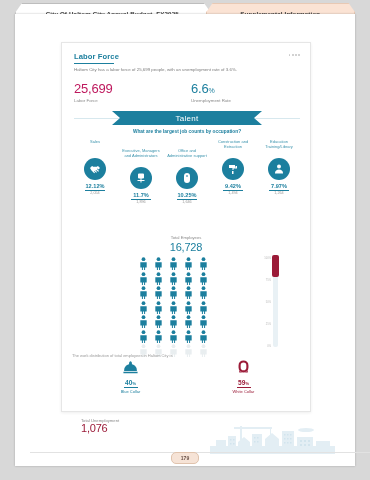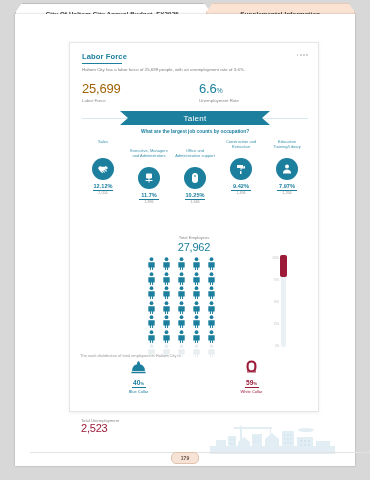--- a/index.html
+++ b/index.html
@@ -27,39 +27,39 @@
   .rib-left{
     width:196px;background:#ffffff;border:0.7px solid #bdbdbd;
     clip-path:polygon(0 50%,7px 0,189px 0,196px 50%,189px 100%,7px 100%);
   }
   .rib-right{
     width:150px;margin-left:-4px;background:#fbe3d4;border:0.7px solid #e8c9b4;
     clip-path:polygon(0 50%,7px 0,143px 0,150px 50%,143px 100%,7px 100%);
   }
   
   .card{
-    position:absolute;left:54px;top:28px;width:248px;height:368px;
+    position:absolute;left:46px;top:28px;width:248px;height:368px;
     background:#ffffff;border:0.7px solid #e6e6e6;
     box-shadow:0 1px 3px rgba(0,0,0,.07);
   }
   .sec-title{
     position:absolute;left:12px;top:9px;
     font-size:7.6px;font-weight:bold;color:#1c7f9e;letter-spacing:.1px;
   }
   .title-rule{position:absolute;left:12px;top:20px;width:40px;height:0.8px;background:#1c7f9e;}
   .dots{position:absolute;right:10px;top:11px;display:flex;gap:1.6px;}
   .dots i{width:1.6px;height:1.6px;background:#c9c9c9;border-radius:50%;display:block;}
   .blurb{
     position:absolute;left:12px;top:24px;width:226px;
     font-size:4.4px;color:#7d7d7d;line-height:1.35;
   }
   .kpis{position:absolute;left:12px;top:38px;width:226px;display:flex;}
   .kpi{width:95px;}
   .kpi.two{margin-left:22px;}
-  .kpi-val{font-size:13px;color:#a16207;letter-spacing:-.2px;}
+  .kpi-val{font-size:13px;color:#be185d;letter-spacing:-.2px;}
   .kpi-val .pct{font-size:7px;}
   .kpi-lab{margin-top:2px;font-size:4.4px;color:#8a8a8a;}
   .kpi2 .kpi-val{color:#1c7f9e;}
   
   .banner-wrap{position:absolute;left:12px;top:68px;width:226px;height:20px;}
   .banner-line{position:absolute;top:7px;left:0;width:226px;height:0.8px;background:#d7e8ee;}
   .banner{
     position:absolute;left:38px;top:0;width:150px;height:14px;background:#1c7f9e;
     clip-path:polygon(0 0,150px 0,142px 50%,150px 100%,0 100%,8px 50%);
     display:flex;align-items:center;justify-content:center;
@@ -244,21 +244,21 @@
             </svg>
         </div>
         <div class="occ-pct">7.97%</div>
         <div class="occ-rule"></div>
         <div class="occ-cnt">1,264</div>
       </div>
 
     </div>
 
     <div class="tot-lab">Total Employees</div>
-    <div class="tot-val">27,962</div>
+    <div class="tot-val">16,728</div>
 
     <div class="picto">
         <span>
           <svg viewBox="0 0 12 18">
             <circle cx="6" cy="3" r="2.6" fill="#1c7f9e"></circle>
             <path d="M1.6 7.2h8.8v7.2H8.2V18H6.8v-3.6H5.2V18H3.8v-3.6H1.6z" fill="#1c7f9e"></path>
           </svg>
         </span>
         <span>
           <svg viewBox="0 0 12 18">
@@ -498,21 +498,21 @@
         <div class="collar-pct"><span>59</span><span class="s">%</span></div>
         <div class="collar-rule"></div>
         <div class="collar-lab">White Collar</div>
       </div>
     </div>
 
   </div>
 
   <div class="botstat">
     <div class="lab">Total Unemployment</div>
-    <div class="val">2,523</div>
+    <div class="val">1,076</div>
   </div>
 
   <svg class="skyline" viewBox="0 0 125 28">
     <g fill="#e3eef4">
       <rect x="0" y="20" width="125" height="8"></rect>
       <rect x="6" y="14" width="10" height="10"></rect>
       <rect x="18" y="10" width="8" height="14"></rect>
       <rect x="28" y="16" width="12" height="8"></rect>
       <rect x="42" y="8" width="10" height="16"></rect>
       <rect x="55" y="13" width="14" height="11"></rect>

